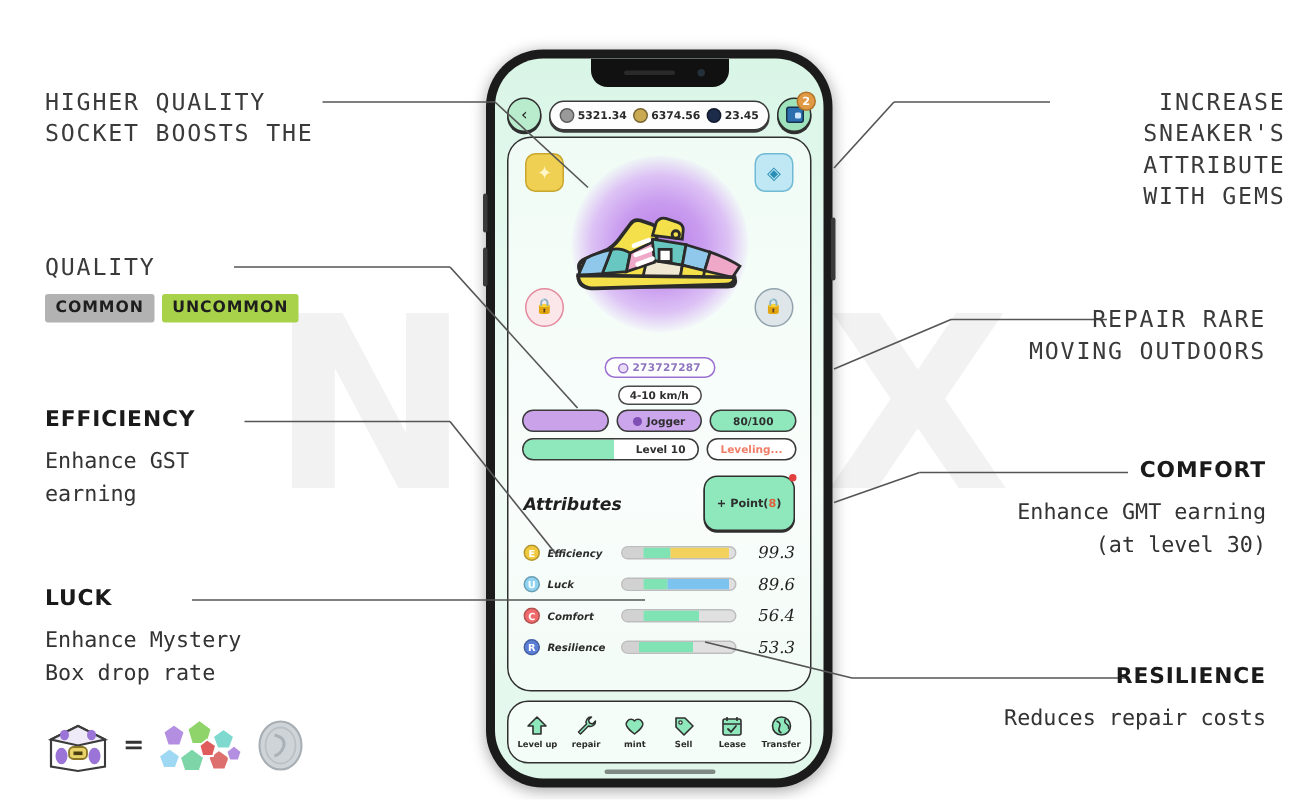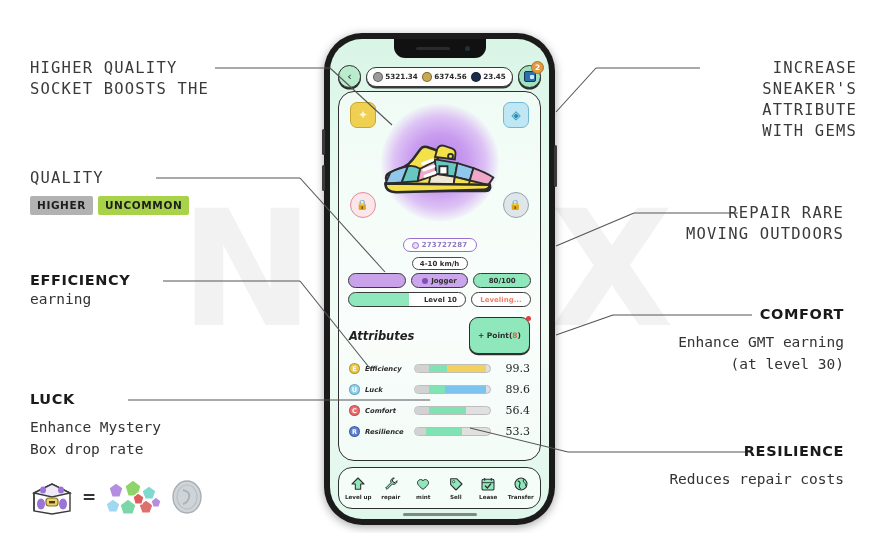--- a/index.html
+++ b/index.html
@@ -233,21 +233,21 @@
     font-size: 6.8px; color: #2b2b2b; width: 44px; flex: 0 0 auto;
   }
   .bar {
     flex: 1 1 auto; height: 9px; border-radius: 5px; background: #e0e0e0;
     border: 1px solid #bdbdbd; overflow: hidden; display: flex; position: relative;
   }
   .bar .base { background: #d2d2d2; height: 100%; }
   .bar .fill { background: #7fe3b3; height: 100%; }
   .bar .bonus { height: 100%; }
   .attr .aval {
-    font-family: "DejaVu Serif", serif; font-size: 11px;
+    font-family: "DejaVu Serif", serif; font-style: italic; font-size: 11px;
     color: #1f1f1f; width: 34px; text-align: right; flex: 0 0 auto;
   }
 
   
   .nav {
     position: absolute; left: 8px; right: 8px; bottom: 10px; height: 42px;
     background: #f4fdf8; border: 1.4px solid #2f2f2f; border-radius: 14px;
     display: flex; align-items: center; justify-content: space-around;
     padding: 0 3px;
   }
@@ -291,27 +291,28 @@
     <div class="hdr">HIGHER QUALITY</div>
     <div class="hdr">SOCKET BOOSTS THE</div>
   </div>
 
   <div class="ann" style="left:30px; top:168px;">
     <div class="hdr">QUALITY</div>
   </div>
 
   <div class="chips">
     <div class="chip-row">
-      <span class="chip" style="background:#b2b2b2">HIGHER</span>
+      <span class="chip" style="background:#b2b2b2">COMMON</span>
       <span class="chip" style="background:#a8d24a">UNCOMMON</span>
     </div>
   </div>
 
   <div class="ann" style="left:30px; top:272px; width:210px;">
     <div class="hdr-b">EFFICIENCY</div>
+    <div class="body" style="margin-top:9px;">Enhance GST</div>
     <div class="body">earning</div>
   </div>
 
   <div class="ann" style="left:30px; top:391px; width:210px;">
     <div class="hdr-b">LUCK</div>
     <div class="body" style="margin-top:9px;">Enhance Mystery</div>
     <div class="body">Box drop rate</div>
   </div>
 
   <div class="luckicons">

